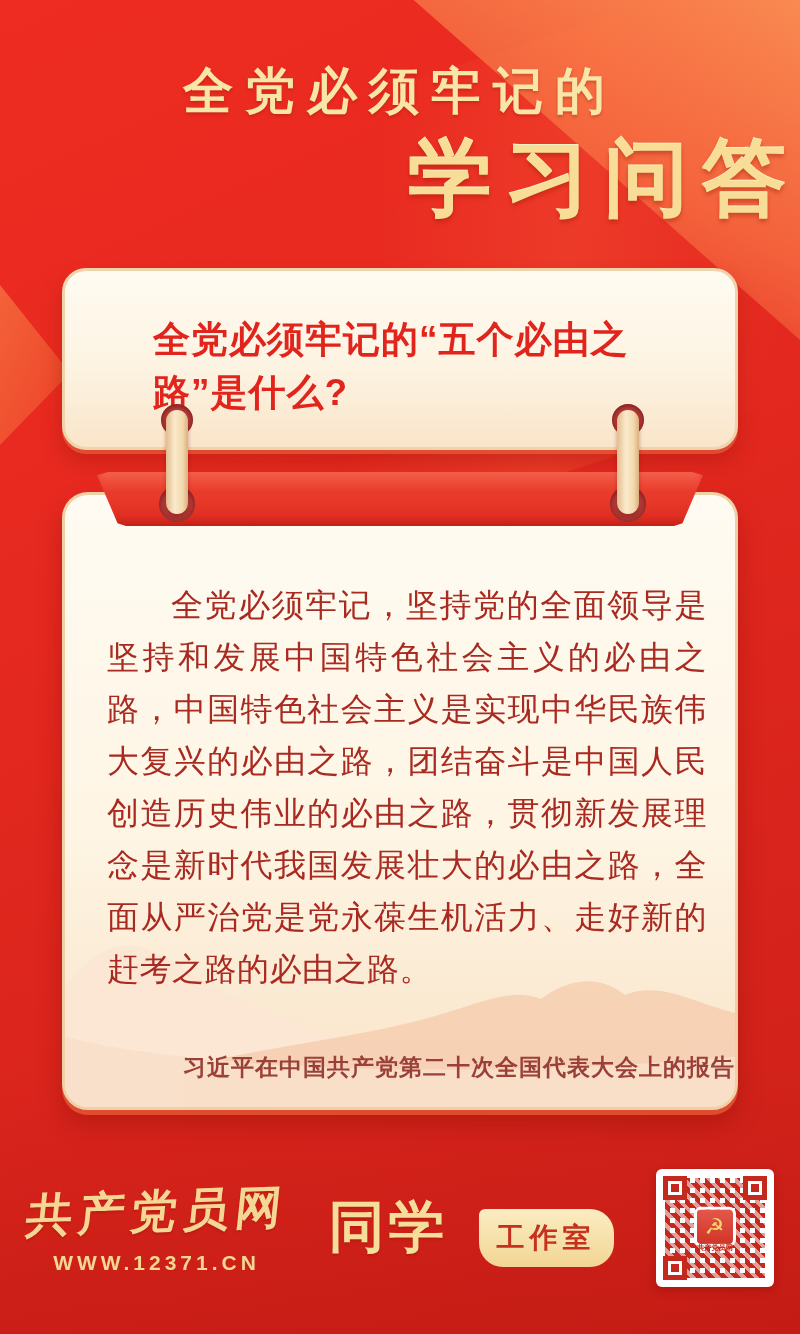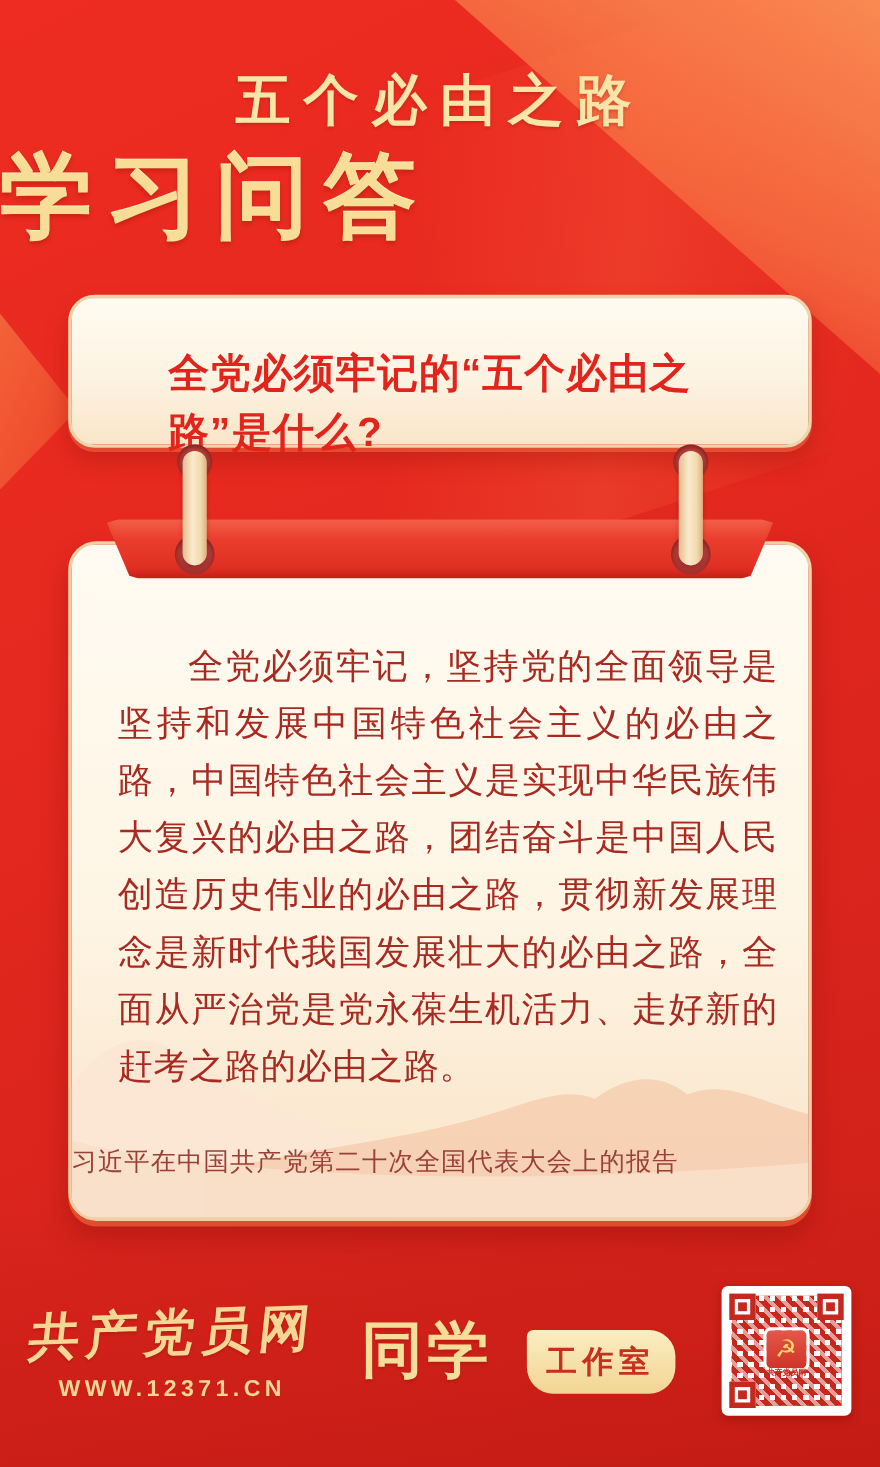--- a/index.html
+++ b/index.html
@@ -15,26 +15,26 @@
   .bg-wedge-left{position:absolute;top:285px;left:0;width:70px;height:160px;
     background:linear-gradient(115deg,#f4693c,#ef4b2c 80%);
     clip-path:polygon(0 0,100% 55%,0 100%);opacity:.9;}
   .bg-bottom-shade{position:absolute;left:0;bottom:0;width:100%;height:260px;
     background:linear-gradient(180deg,rgba(180,20,12,0),rgba(170,16,10,.25));}
 
   
   .title-1{position:absolute;top:58px;left:0;width:100%;text-align:center;
     font-size:50px;font-weight:700;letter-spacing:12px;color:#f8e5a8;
     text-shadow:0 2px 3px rgba(150,25,5,.35);}
-  .title-2{position:absolute;top:122px;left:0;width:100%;text-align:left;
+  .title-2{position:absolute;top:122px;left:0;width:100%;text-align:right;
     font-size:84px;font-weight:900;letter-spacing:14px;color:#f7dd96;
     text-shadow:0 -1px 0 #fdf2c6,0 3px 4px rgba(150,25,5,.4);}
 
   
-  .q-card{position:absolute;left:62px;top:268px;width:676px;height:139px;
+  .q-card{position:absolute;left:62px;top:268px;width:676px;height:182px;
     box-sizing:border-box;border:3px solid #efd3ab;border-radius:24px;
     background:linear-gradient(180deg,#fffbf1 0%,#fdf3e2 55%,#f9e5c9 100%);
     box-shadow:0 4px 0 rgba(244,110,70,.55),0 12px 20px rgba(150,20,10,.35);}
   .q-text{margin:42px 70px 0 88px;font-size:37px;line-height:53px;font-weight:700;
     color:#e1241c;letter-spacing:1px;}
 
   
   .band{position:absolute;left:97px;top:472px;width:606px;height:54px;
     background:linear-gradient(180deg,#f4604a 0%,#ea3c2d 35%,#dd2b1f 100%);
     clip-path:polygon(0% 6%,1.8% 0%,98.2% 0%,100% 6%,96.6% 95%,95.2% 100%,4.8% 100%,3.4% 95%);
@@ -53,22 +53,22 @@
   .r-hole-top{left:612px;} .r-hole-bottom{left:610px;} .r-strap{left:617px;}
 
   
   .a-card{position:absolute;left:62px;top:492px;width:676px;height:618px;
     box-sizing:border-box;border:3px solid #eed0a6;border-radius:26px;
     background:linear-gradient(180deg,#fffbf2 0%,#fef5e4 55%,#f9e3c7 100%);
     box-shadow:0 5px 0 rgba(246,110,64,.6),0 14px 24px rgba(140,15,8,.4);}
   .a-card-inner{position:absolute;inset:0;border-radius:23px;overflow:hidden;}
   .a-body{position:relative;z-index:2;margin:84px 28px 0 42px;font-size:32px;line-height:52px;
     color:#a92a21;text-indent:2em;text-align:justify;letter-spacing:.5px;}
-  .a-source{position:absolute;z-index:3;left:0;bottom:35px;width:100%;text-align:left;
-    font-size:23px;color:#9a4038;letter-spacing:1px;}
+  .a-source{position:absolute;z-index:3;left:0;bottom:24px;width:100%;text-align:right;
+    font-size:23px;color:#9a4038;letter-spacing:1px;font-weight:bold;}
   .mountains{position:absolute;z-index:1;left:0;bottom:0;width:100%;height:190px;}
 
   
   .footer{position:absolute;left:0;top:1158px;width:100%;height:140px;
     display:flex;align-items:center;justify-content:center;gap:42px;}
   .site-logo{text-align:center;color:#f4d794;}
   .site-name{font-size:46px;font-weight:800;letter-spacing:6px;
     transform:skewX(-8deg) rotate(-2deg);text-shadow:0 2px 2px rgba(140,20,5,.3);}
   .site-url{margin-top:8px;font-size:21px;font-weight:700;letter-spacing:4px;color:#f4d794;}
   .studio{display:flex;align-items:center;gap:20px;}
@@ -101,21 +101,21 @@
 </head>
 <body>
 
 <div class="poster">
 
   <div class="bg-tri-topright"></div>
   <div class="bg-streak"></div>
   <div class="bg-wedge-left"></div>
   <div class="bg-bottom-shade"></div>
 
-  <div class="title-1">五个必由之路</div>
+  <div class="title-1">全党必须牢记的</div>
   <div class="title-2">学习问答</div>
 
   <div class="q-card">
     <div class="q-text">全党必须牢记的“五个必由之路”是什么?</div>
   </div>
 
   <div class="a-card">
     <div class="a-card-inner">
       <svg class="mountains" viewBox="0 0 676 190" preserveAspectRatio="none">
         <path d="M0,70 C30,30 60,18 95,38 C130,58 180,92 250,110 C380,150 560,150 676,120 L676,190 L0,190 Z" fill="#fbe7d4" opacity="0.9"></path>

